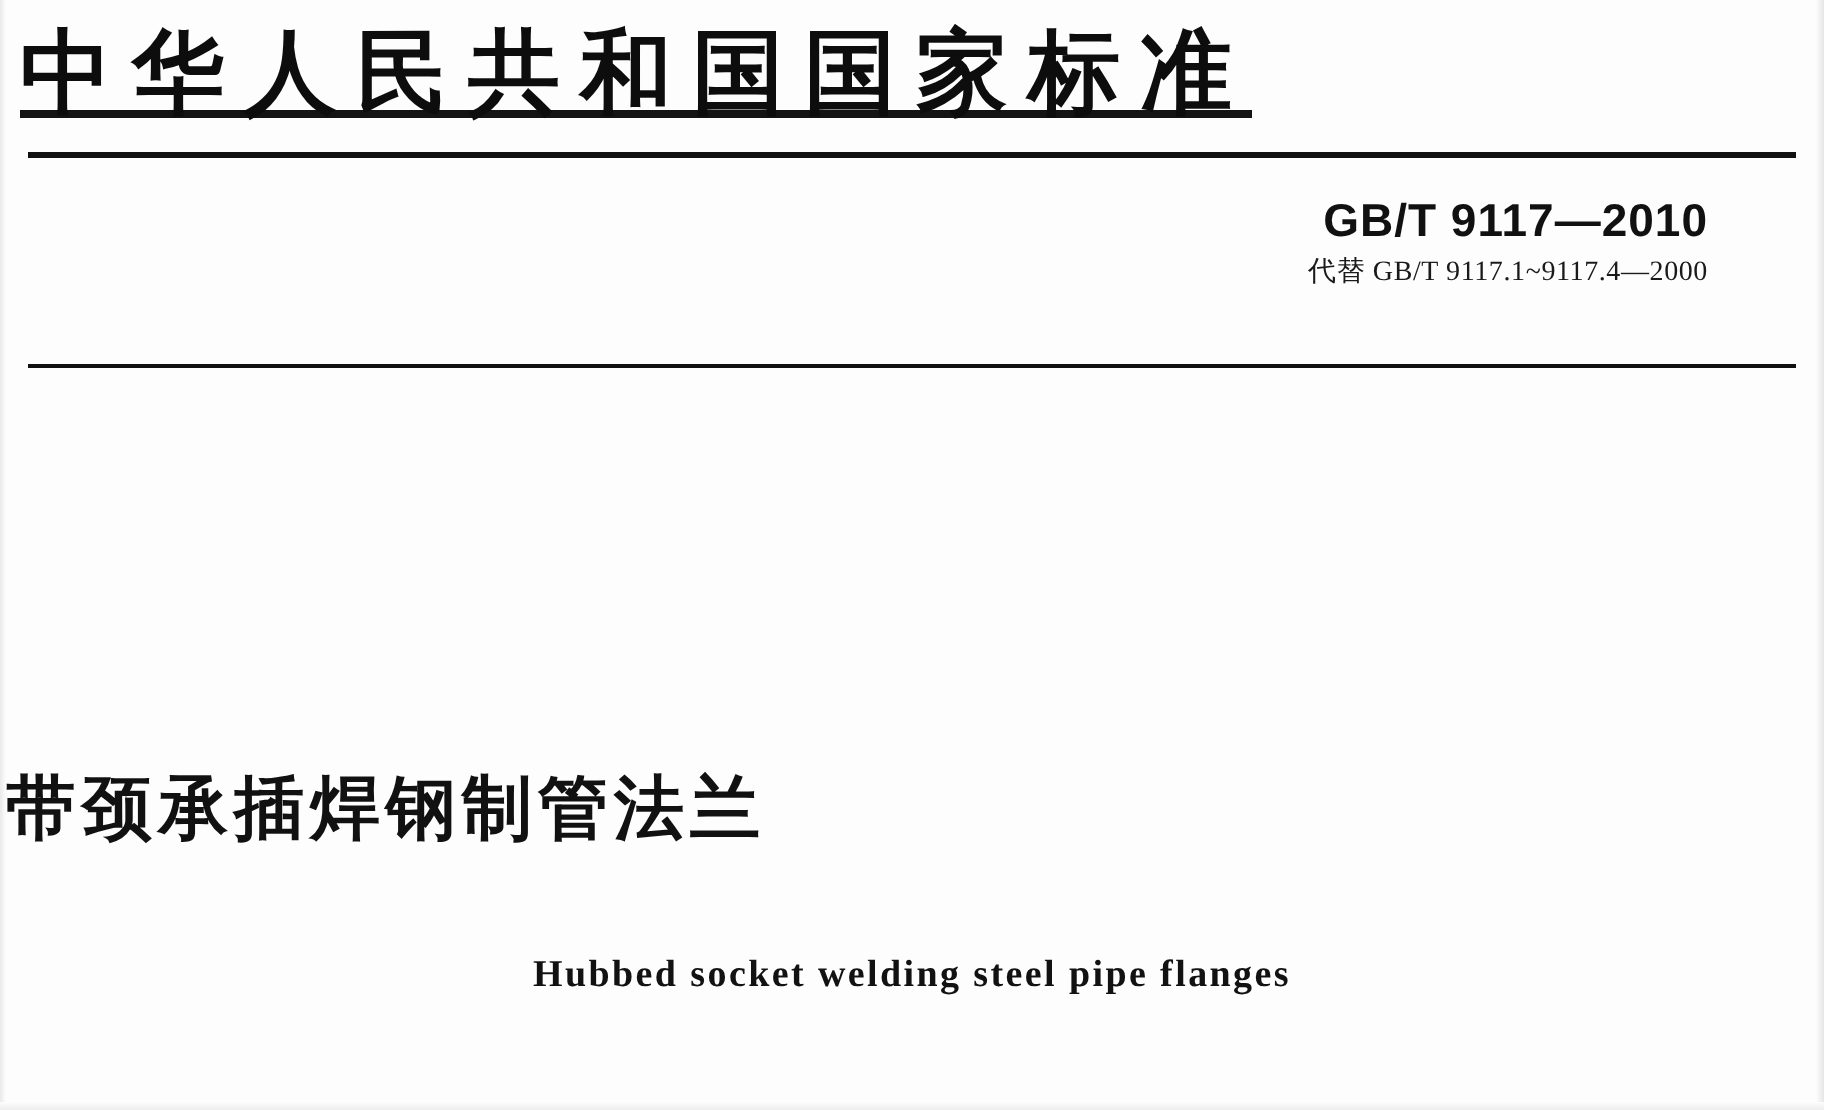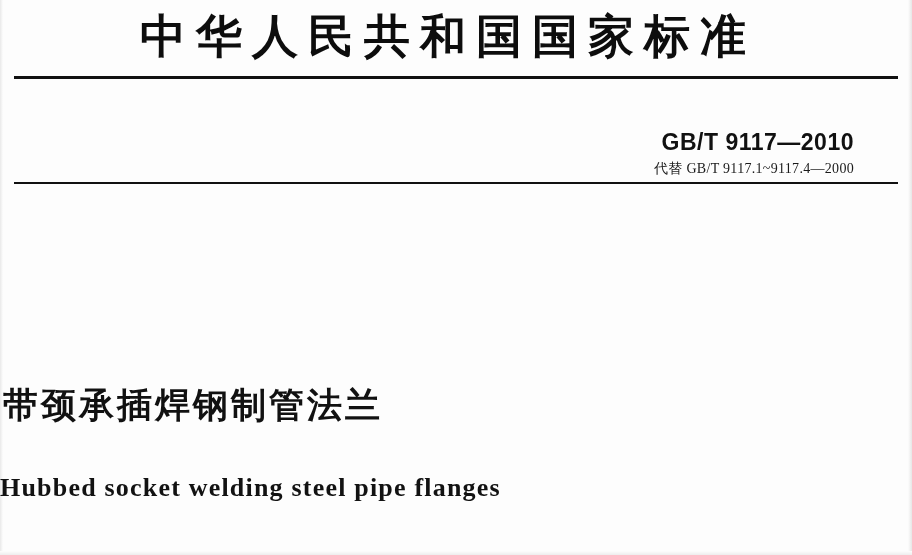--- a/index.html
+++ b/index.html
@@ -21,21 +21,22 @@
     background: #fdfdfd;
     box-sizing: border-box;
   }
 
   
   .banner {
     position: absolute;
     top: 8px;
     left: 0;
     width: 756px;
-    text-align: right;
+    text-align: left;
+    text-decoration: underline;
   }
   .banner-title {
     font-family: "DejaVu Sans", sans-serif;
     font-weight: bold;
     font-size: 46px;
     line-height: 56px;
     letter-spacing: 10px;
     text-indent: 10px;
     color: #0d0d0d;
     white-space: nowrap;
@@ -57,21 +58,20 @@
     text-align: right;
   }
   .std-no {
     font-family: "Liberation Sans", sans-serif;
     font-weight: bold;
     font-size: 23px;
     line-height: 28px;
     letter-spacing: 0.5px;
     color: #111111;
     white-space: nowrap;
-    margin-top: 32px;
   }
   .std-replaces {
     margin-top: 4px;
     font-family: "Liberation Serif", serif;
     font-size: 14px;
     line-height: 18px;
     letter-spacing: 0.3px;
     color: #1a1a1a;
     white-space: nowrap;
   }
@@ -99,24 +99,24 @@
     letter-spacing: 3px;
     text-indent: 3px;
     color: #111111;
     white-space: nowrap;
   }
   .doc-subtitle {
     position: absolute;
     left: 0;
     top: 474px;
     width: 912px;
-    text-align: left;
+    text-align: center;
     font-family: "Liberation Serif", serif;
     font-weight: bold;
-    font-size: 26px;
+    font-size: 19px;
     line-height: 28px;
     letter-spacing: 1.2px;
     color: #121212;
     white-space: nowrap;
   }
 
   
   .edge-left {
     position: absolute;
     left: 0;

